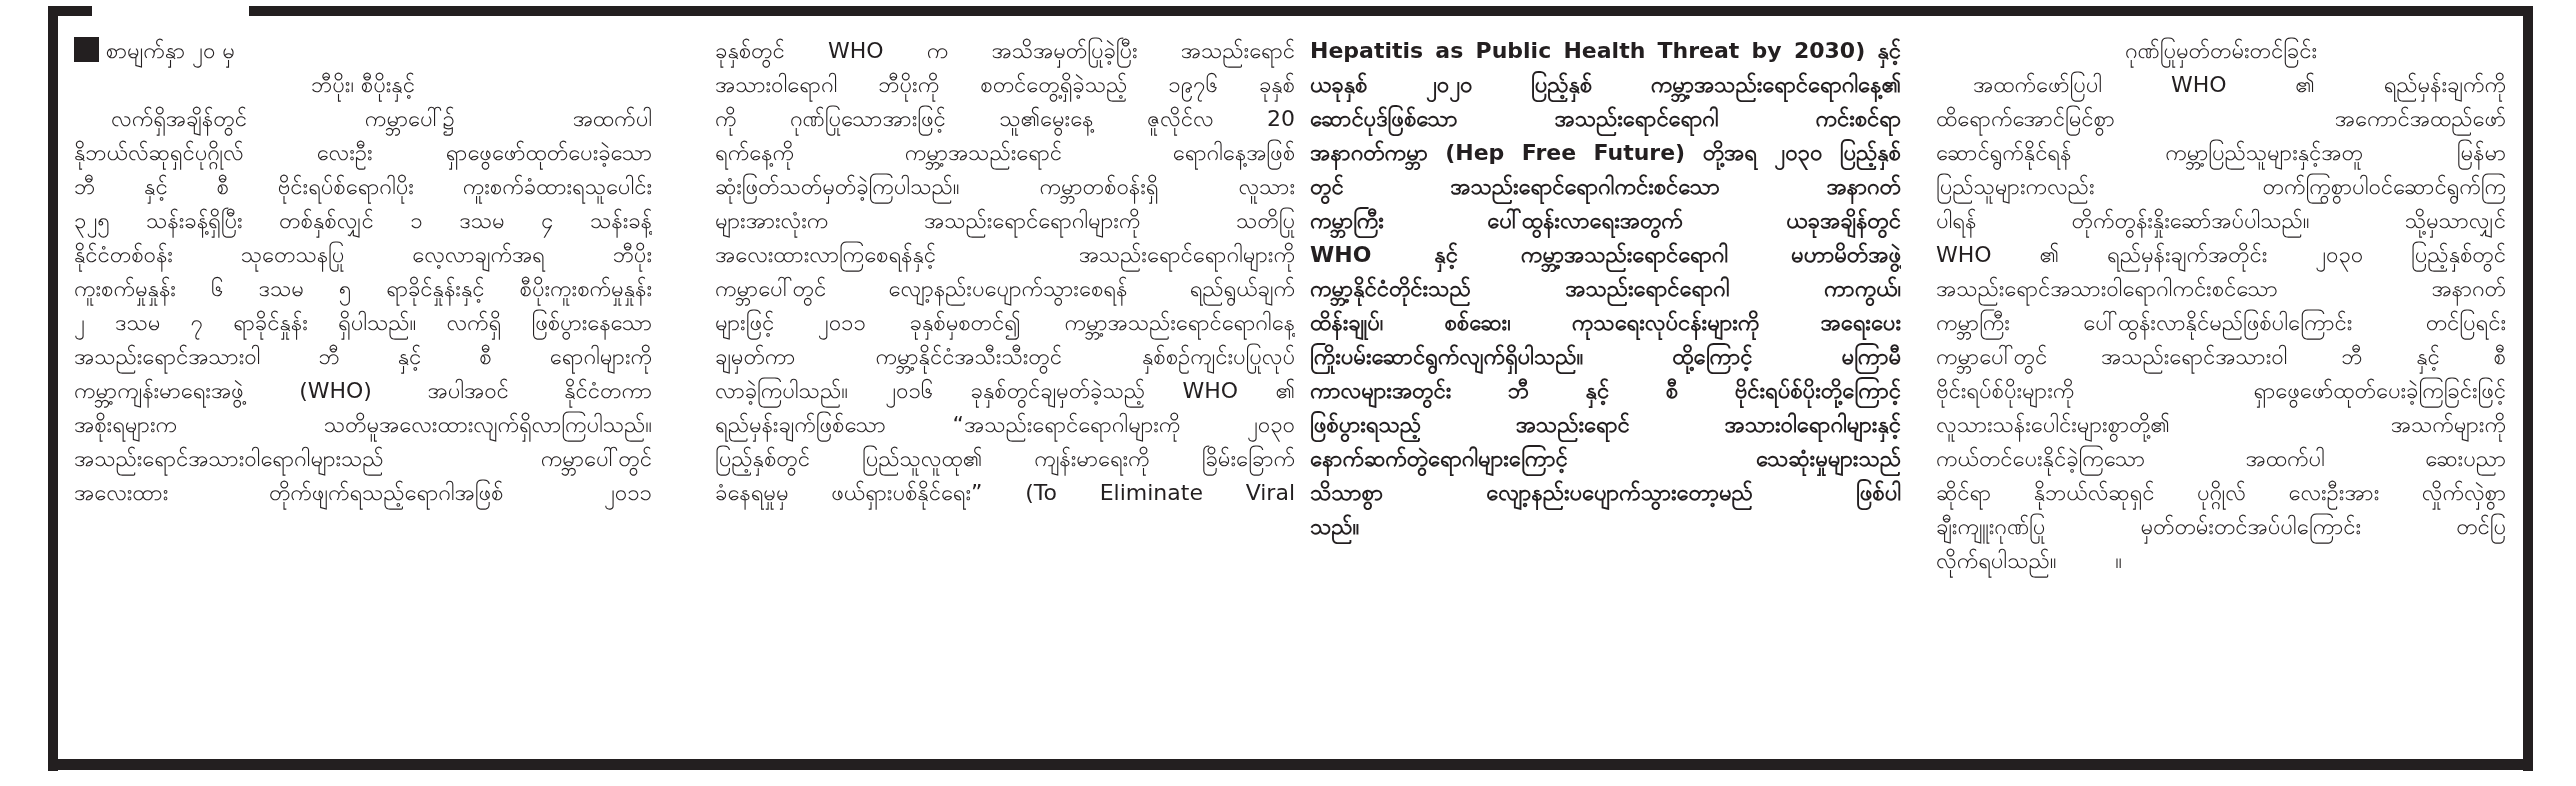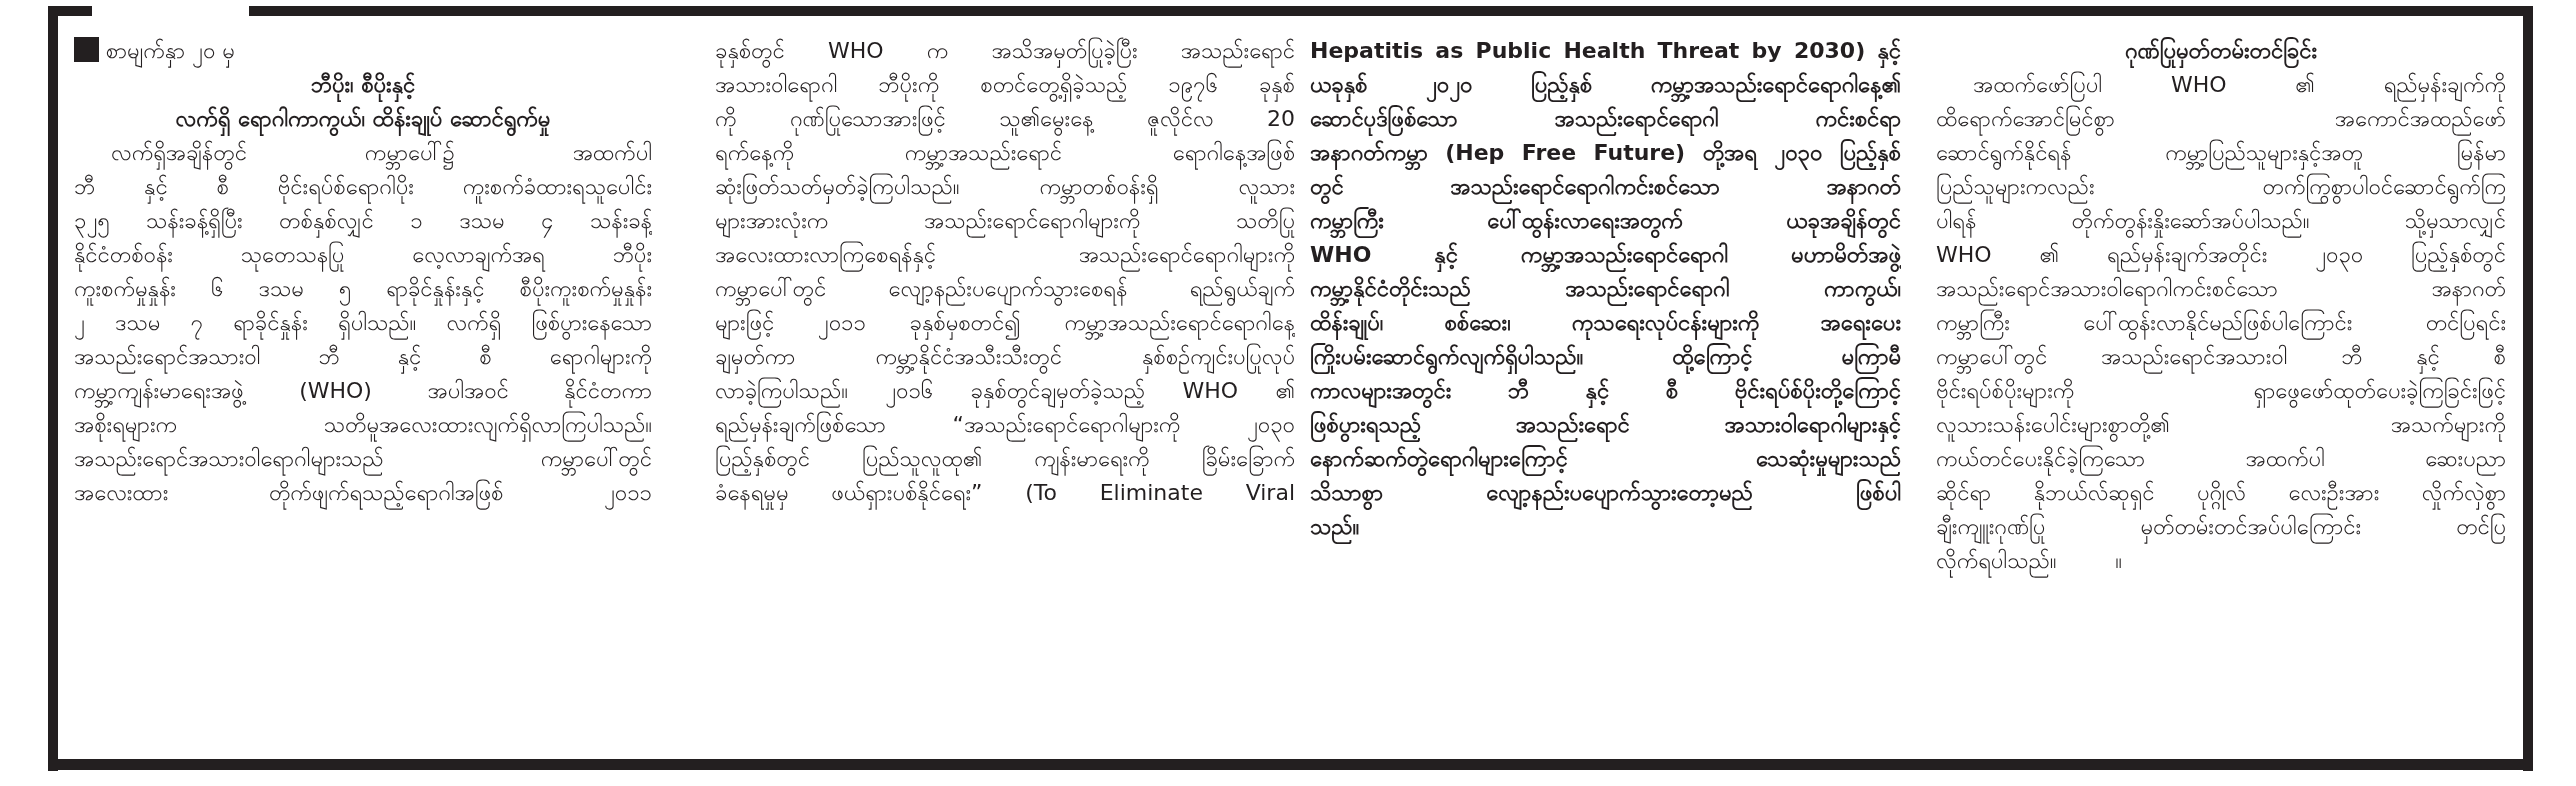--- a/index.html
+++ b/index.html
@@ -58,21 +58,21 @@
       text-align-last: left;
     }
     .line.center {
       text-align: center;
       text-align-last: center;
     }
     .line.indent {
       padding-left: 37px;
     }
     .line.title {
-      font-weight: bold;
+      font-weight: normal;
     }
     .kicker-box {
       display: inline-block;
       width: 25px; height: 25px;
       background: #231f20;
       vertical-align: -4.2px;
       margin-right: 6.7px;
     }
     .kicker-line {
       text-align: left;
@@ -92,22 +92,22 @@
   <div class="frame-top-b"></div>
   <div class="frame-right"></div>
   <div class="frame-bottom"></div>
 </div>
 
 <div class="column col-1">
   <div class="line kicker-line">
     <span class="kicker-box"></span><span>စာမျက်နှာ ၂၀ မှ</span>
   </div>
   <div class="line center title">ဘီပိုး၊ စီပိုးနှင့်</div>
-  <div class="line center title">လက်ရှိ ရောဂါကာကွယ်၊ ထိန်းချုပ် ဆောင်ရွက်မှု</div>
   <div class="line indent">လက်ရှိအချိန်တွင် ကမ္ဘာပေါ်၌ အထက်ပါ</div>
+  <div class="line">နိုဘယ်လ်ဆုရှင်ပုဂ္ဂိုလ် လေးဦး ရှာဖွေဖော်ထုတ်ပေးခဲ့သော</div>
   <div class="line">ဘီ နှင့် စီ ဗိုင်းရပ်စ်ရောဂါပိုး ကူးစက်ခံထားရသူပေါင်း</div>
   <div class="line">၃၂၅ သန်းခန့်ရှိပြီး တစ်နှစ်လျှင် ၁ ဒသမ ၄ သန်းခန့်</div>
   <div class="line">နိုင်ငံတစ်ဝန်း သုတေသနပြု လေ့လာချက်အရ ဘီပိုး</div>
   <div class="line">ကူးစက်မှုနှုန်း ၆ ဒသမ ၅ ရာခိုင်နှုန်းနှင့် စီပိုးကူးစက်မှုနှုန်း</div>
   <div class="line">၂ ဒသမ ၇ ရာခိုင်နှုန်း ရှိပါသည်။ လက်ရှိ ဖြစ်ပွားနေသော</div>
   <div class="line">အသည်းရောင်အသားဝါ ဘီ နှင့် စီ ရောဂါများကို</div>
   <div class="line">ကမ္ဘာ့ကျန်းမာရေးအဖွဲ့ (WHO) အပါအဝင် နိုင်ငံတကာ</div>
   <div class="line">အစိုးရများက သတိမူအလေးထားလျက်ရှိလာကြပါသည်။</div>
   <div class="line">အသည်းရောင်အသားဝါရောဂါများသည် ကမ္ဘာပေါ်တွင်</div>
   <div class="line">အလေးထား တိုက်ဖျက်ရသည့်ရောဂါအဖြစ် ၂၀၁၁</div>

